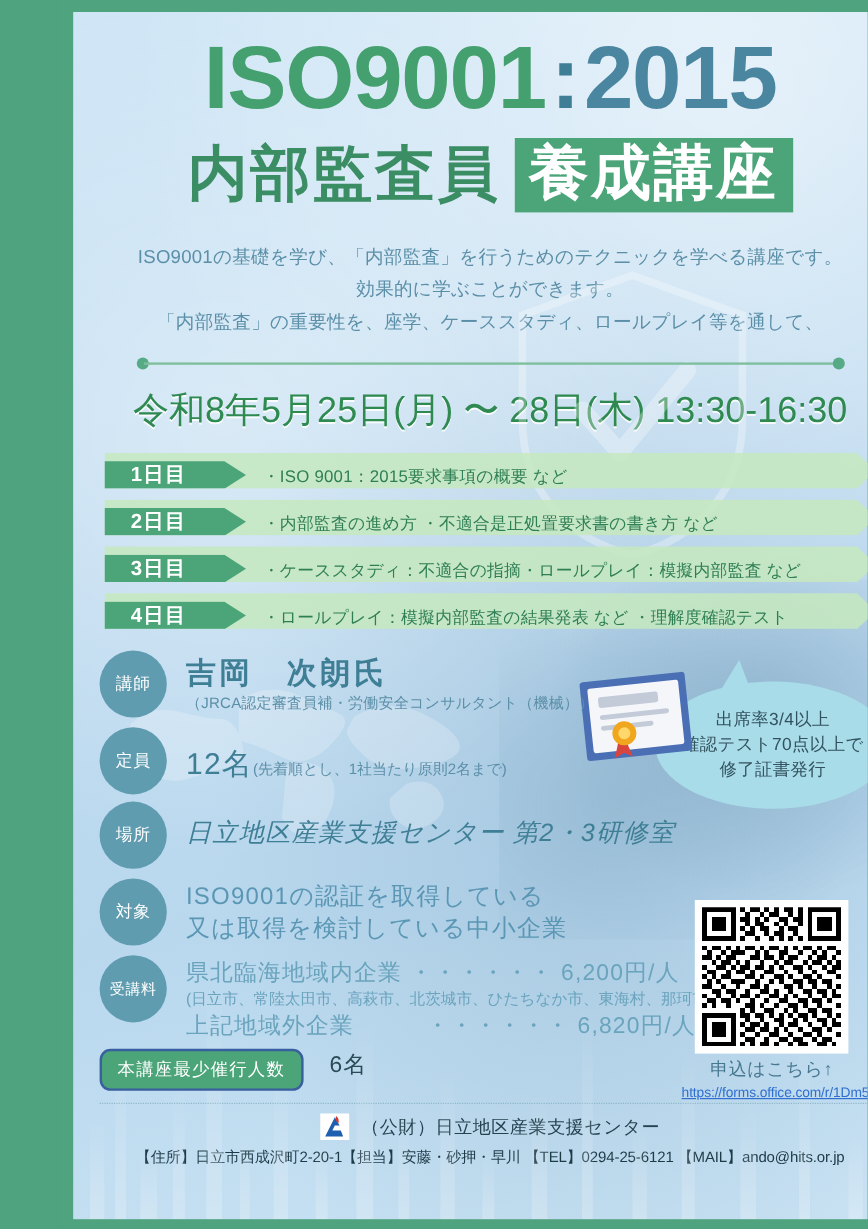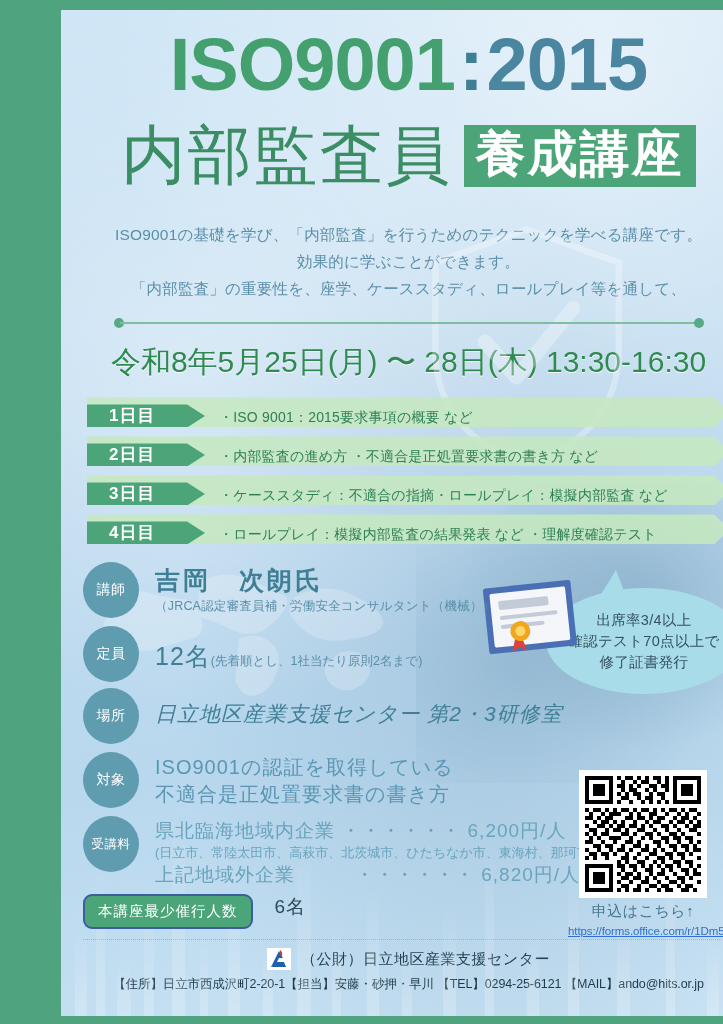--- a/index.html
+++ b/index.html
@@ -57,21 +57,21 @@
     font-size:74px; font-weight:bold; letter-spacing:-1px;
     line-height:1.0; white-space:nowrap;
   }
   .t-iso { color:#45a06f; }
   .t-colon { color:#3f7f96; padding:0 4px; }
   .t-year { color:#4a86a0; }
   .title-sub {
     margin-top:10px; display:flex; justify-content:center;
     align-items:center; gap:12px; white-space:nowrap;
   }
-  .ts-plain { font-size:64px; font-weight:normal; color:#3b8d64; letter-spacing:2px; }
+  .ts-plain { font-size:50px; font-weight:bold; color:#3b8d64; letter-spacing:2px; }
   .ts-box {
     font-size:50px; font-weight:bold; color:#ffffff; letter-spacing:2px;
     background:#4ba579; padding:4px 12px 8px 12px; line-height:1;
   }
 
   
   .lead {
     margin-top:22px; text-align:center; color:#5b8fa8;
     font-size:15.5px; line-height:1.75; letter-spacing:.2px;
   }
@@ -309,21 +309,21 @@
         <div class="badge">場所</div>
         <div class="dbody">
           <div class="venue-txt">日立地区産業支援センター 第2・3研修室</div>
         </div>
       </div>
 
       <div class="drow">
         <div class="badge">対象</div>
         <div class="dbody">
           <div class="target-txt">ISO9001の認証を取得している</div>
-          <div class="target-txt">不適合是正処置要求書の書き方</div>
+          <div class="target-txt">又は取得を検討している中小企業</div>
         </div>
       </div>
 
       <div class="drow" style="margin-bottom:2px">
         <div class="badge sm-txt">受講料</div>
         <div class="dbody">
           <div class="fee-line">県北臨海地域内企業 ・・・・・・ 6,200円/人</div>
           <div class="fee-sub">(日立市、常陸太田市、高萩市、北茨城市、ひたちなか市、東海村、那珂市)</div>
           <div class="fee-line">上記地域外企業　　　・・・・・・ 6,820円/人</div>
         </div>

